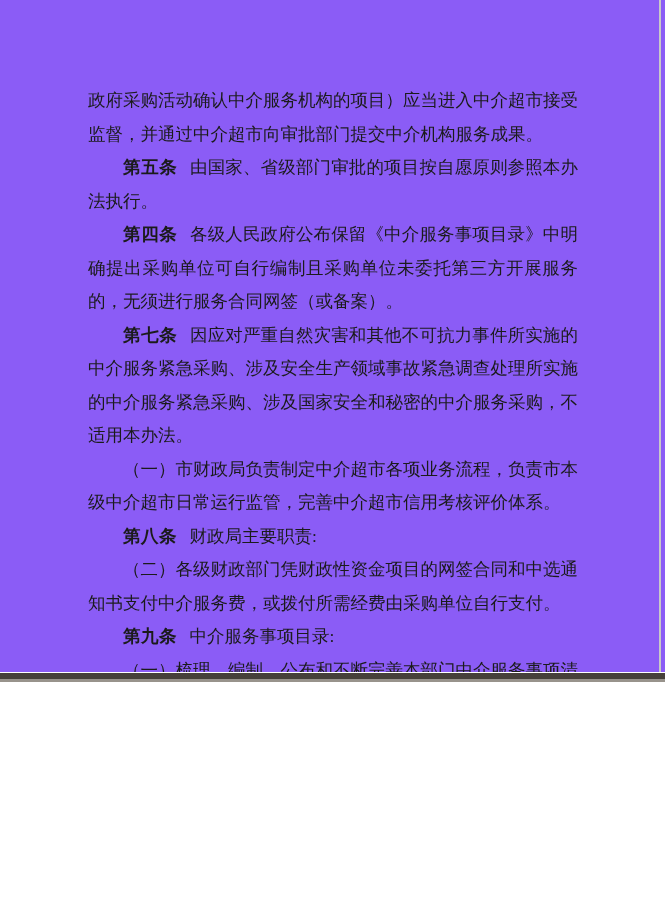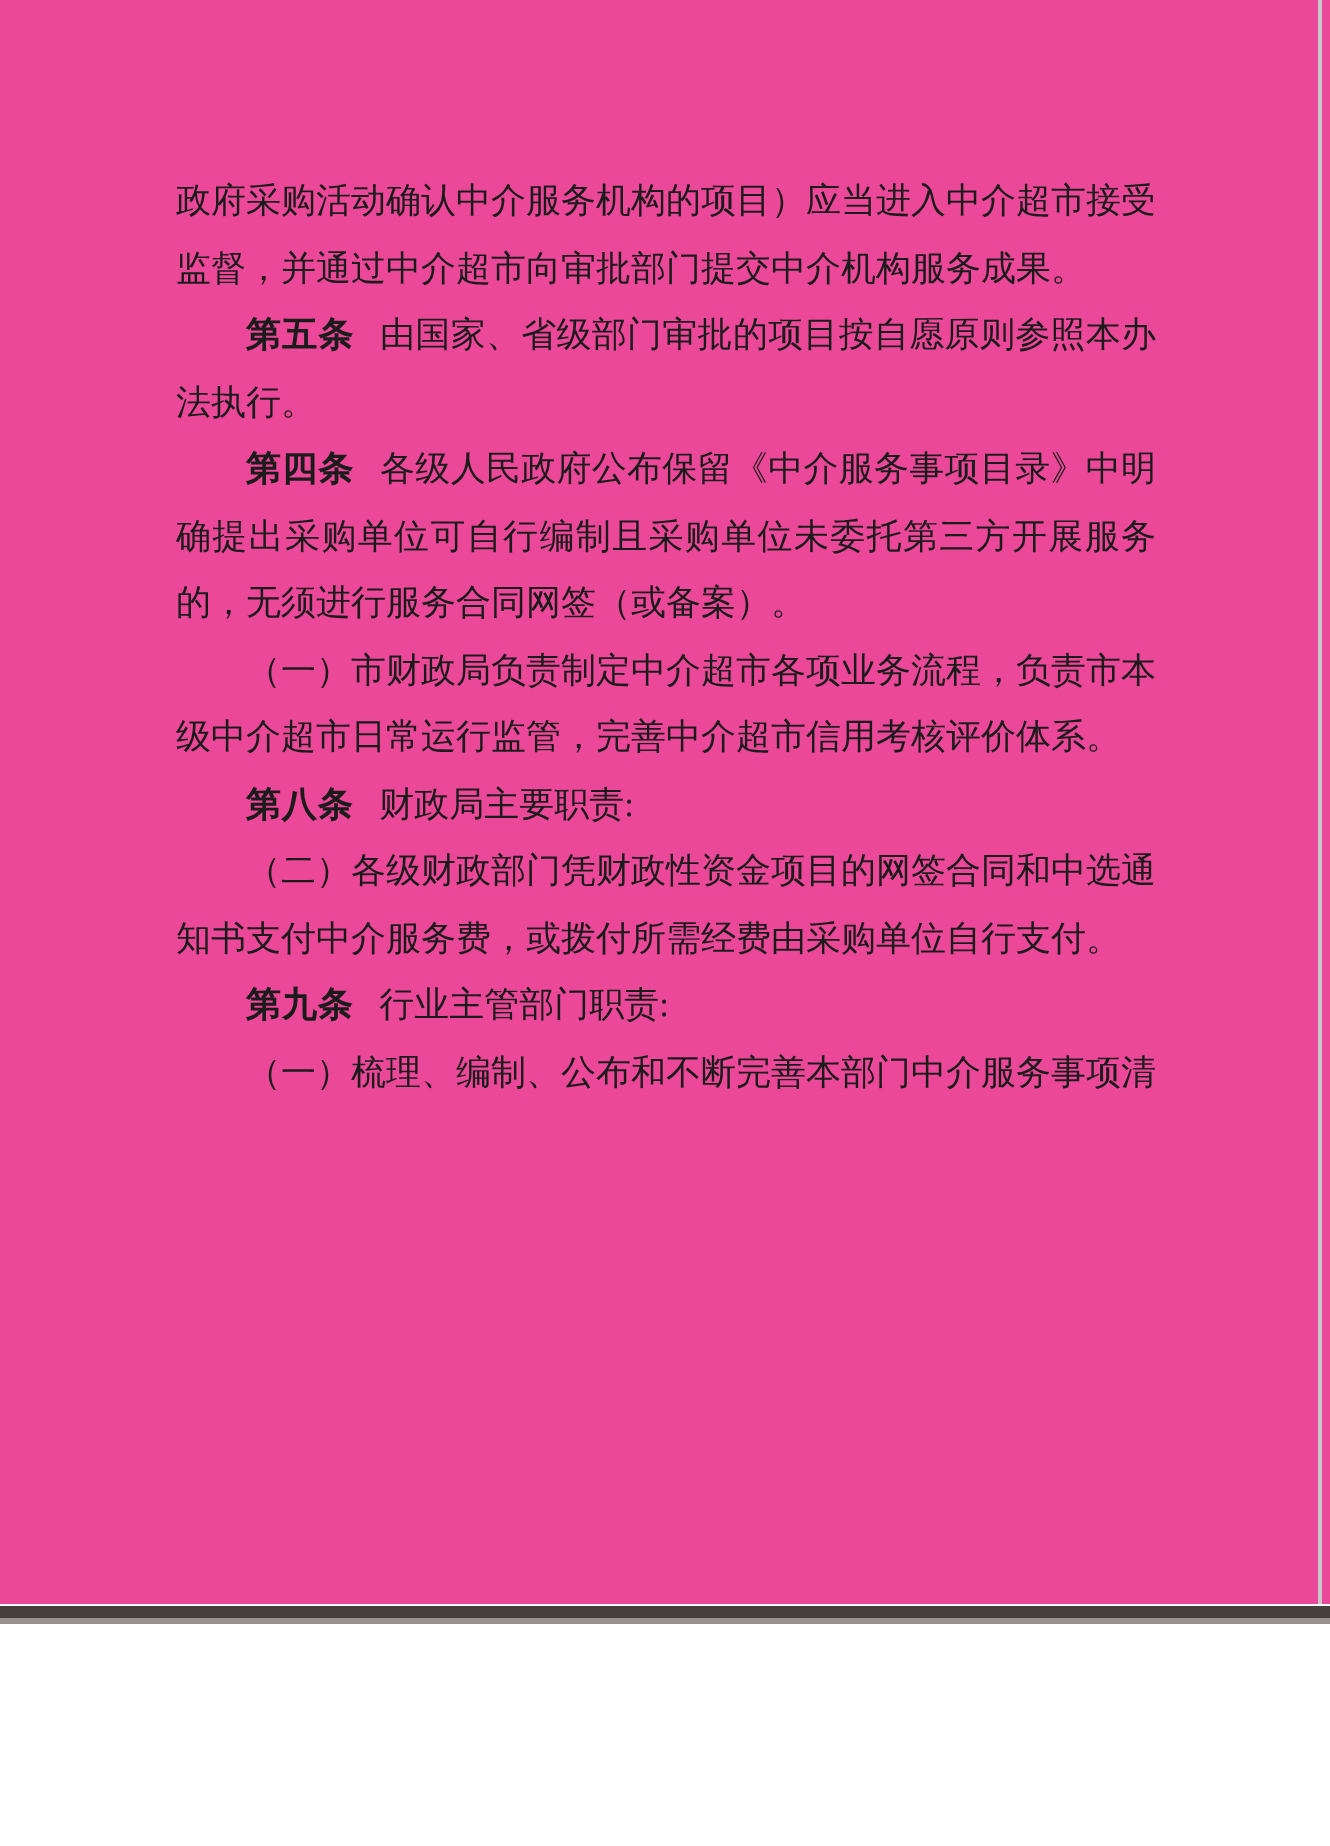--- a/index.html
+++ b/index.html
@@ -3,22 +3,22 @@
 <meta charset="utf-8">
 <style>
   html, body {
     margin: 0;
     padding: 0;
     background: #ffffff;
   }
   .page {
     position: relative;
     width: 665px;
-    height: 812px;
-    background: #ec4899;
+    height: 682px;
+    background: #8b5cf6;
     overflow: hidden;
     font-family: "Liberation Serif", serif;
   }
   .text-block {
     position: absolute;
     left: 88px;
     top: 84px;
     width: 490px;
     font-size: 17.5px;
     line-height: 33.5px;
@@ -88,29 +88,30 @@
 
   <div class="text-block">
 
     <p><span>政府采购活动确认中介服务机构的项目）应当进入中介超市接受监督，并通过中介超市向审批部门提交中介机构服务成果。</span></p>
 
     <p class="indent"><span class="lead">第五条</span><span>由国家、省级部门审批的项目按自愿原则参照本办法执行。</span></p>
 
     <p class="indent"><span class="lead">第四条</span><span>各级人民政府公布保留《中介服务事项目录》中明确提出采购单位可自行编制且采购单位未委托第三方开展服务的，无须进行服务合同网签（或备案）。</span></p>
 
 
+    <p class="indent"><span class="lead">第七条</span><span>因应对严重自然灾害和其他不可抗力事件所实施的中介服务紧急采购、涉及安全生产领域事故紧急调查处理所实施的中介服务紧急采购、涉及国家安全和秘密的中介服务采购，不适用本办法。</span></p>
 
 
     <p class="indent"><span>（一）市财政局负责制定中介超市各项业务流程，负责市本级中介超市日常运行监管，完善中介超市信用考核评价体系。</span></p>
 
     <p class="indent"><span class="lead">第八条</span><span>财政局主要职责:</span></p>
 
     <p class="indent"><span>（二）各级财政部门凭财政性资金项目的网签合同和中选通知书支付中介服务费，或拨付所需经费由采购单位自行支付。</span></p>
 
-    <p class="indent"><span class="lead">第九条</span><span>行业主管部门职责:</span></p>
+    <p class="indent"><span class="lead">第九条</span><span>中介服务事项目录:</span></p>
 
     <p class="indent"><span>（一）梳理、编制、公布和不断完善本部门中介服务事项清</span></p>
 
   </div>
 
   <div class="page-footer">— 3 —</div>
 
   <div class="scan-edge-right"></div>
   <div class="scan-edge-bottom"></div>
 

